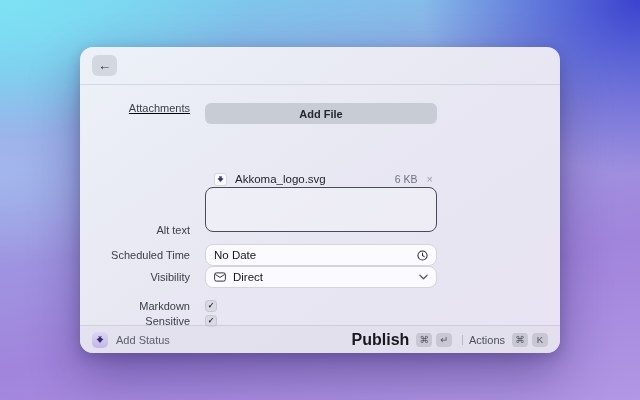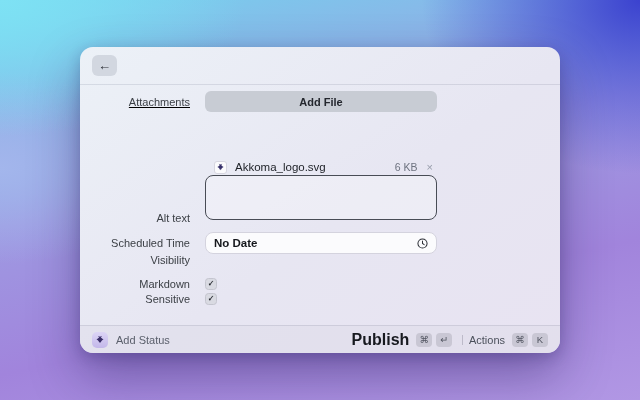--- a/index.html
+++ b/index.html
@@ -39,21 +39,21 @@
   .row { display:flex; align-items:center; }
   .label {
     flex:0 0 110px; margin-right:15px; text-align:right;
     font-size:11px; color:#3c4046;
   }
   .control { flex:0 0 232px; position:relative; }
   .row-attach { margin-top:0;text-decoration:underline; }
   .add-file-btn {
     width:232px; height:21px; border:none; border-radius:6px;
     background:#c8ccd4; color:#24272e; font-size:11px; font-weight:700;
-    cursor:pointer; font-family:"Liberation Sans", sans-serif;
+    cursor:pointer; font-family:"Liberation Sans", sans-serif;margin-top:12px;
   }
   .row-file { margin-top:11px; }
   .file-row { display:flex; align-items:center; padding-left:9px; height:16px;margin-top:36px; }
   .file-thumb {
     width:13px; height:13px; border-radius:3px; background:#fbfbfd;
     border:1px solid #d6d6e0; display:flex; align-items:center; justify-content:center;
     margin-right:8px;
   }
   .file-name { font-size:11.5px; font-weight:500; color:#1d2026; }
   .file-size { margin-left:auto; font-size:10.5px; color:#6e7380; }
@@ -69,21 +69,21 @@
     border:1px solid #484c55; background:rgba(250,250,253,.35);
     font-family:"Liberation Sans", sans-serif; font-size:11px; padding:5px 7px;
     color:#1d2026; outline:none;
   }
   .row-sched { margin-top:8px; }
   .field {
     width:232px; height:22px; border-radius:8px;
     border:1px solid #d4d3de; background:#fbfbfd;
     display:flex; align-items:center; padding:0 8px; cursor:pointer;
   }
-  .field-value { font-size:11.5px; font-weight:700; color:#15171c; }
+  .field-value { font-size:11.5px; font-weight:400; color:#15171c; }
   .field .right-icon { margin-left:auto; display:flex; align-items:center; }
   .row-vis { margin-top:0; }
   .field .lead-icon { display:flex; align-items:center; margin-right:7px; }
   .row-check { margin-top:11px; height:13px; }
   .row-check2 { margin-top:2px; height:13px; }
   .checkbox {
     width:12px; height:12px; border-radius:3.5px; background:#d9dae2;
     border:1px solid #c4c5cf; display:flex; align-items:center; justify-content:center;
     font-size:8px; color:#2a2d33; cursor:pointer; line-height:1; font-weight:700;
   }
@@ -165,20 +165,36 @@
                 <circle cx="6" cy="6" r="5" fill="none" stroke="#2b2e35" stroke-width="1.1"></circle>
                 <path d="M6 3.2 V6 L7.8 7.2" fill="none" stroke="#2b2e35" stroke-width="1.1" stroke-linecap="round"></path>
               </svg>
             </span>
           </div>
         </div>
       </div>
 
       <div class="row row-vis">
         <div class="label">Visibility</div>
+        <div class="control">
+          <div class="field">
+            <span class="lead-icon">
+              <svg width="12" height="10" viewBox="0 0 14 11">
+                <rect x="0.7" y="0.7" width="12.6" height="9.6" rx="2" fill="none" stroke="#2b2e35" stroke-width="1.1"></rect>
+                <path d="M1.5 2.5 L7 6 L12.5 2.5" fill="none" stroke="#2b2e35" stroke-width="1.1" stroke-linejoin="round"></path>
+              </svg>
+            </span>
+            <span class="field-value">Direct</span>
+            <span class="right-icon">
+              <svg width="9" height="6" viewBox="0 0 10 6">
+                <path d="M1 1 L5 5 L9 1" fill="none" stroke="#565b66" stroke-width="1.4" stroke-linecap="round" stroke-linejoin="round"></path>
+              </svg>
+            </span>
+          </div>
+        </div>
       </div>
 
       <div class="row row-check">
         <div class="label">Markdown</div>
         <div class="control">
           <span class="checkbox">
             <span>✓</span>
           </span>
         </div>
       </div>

